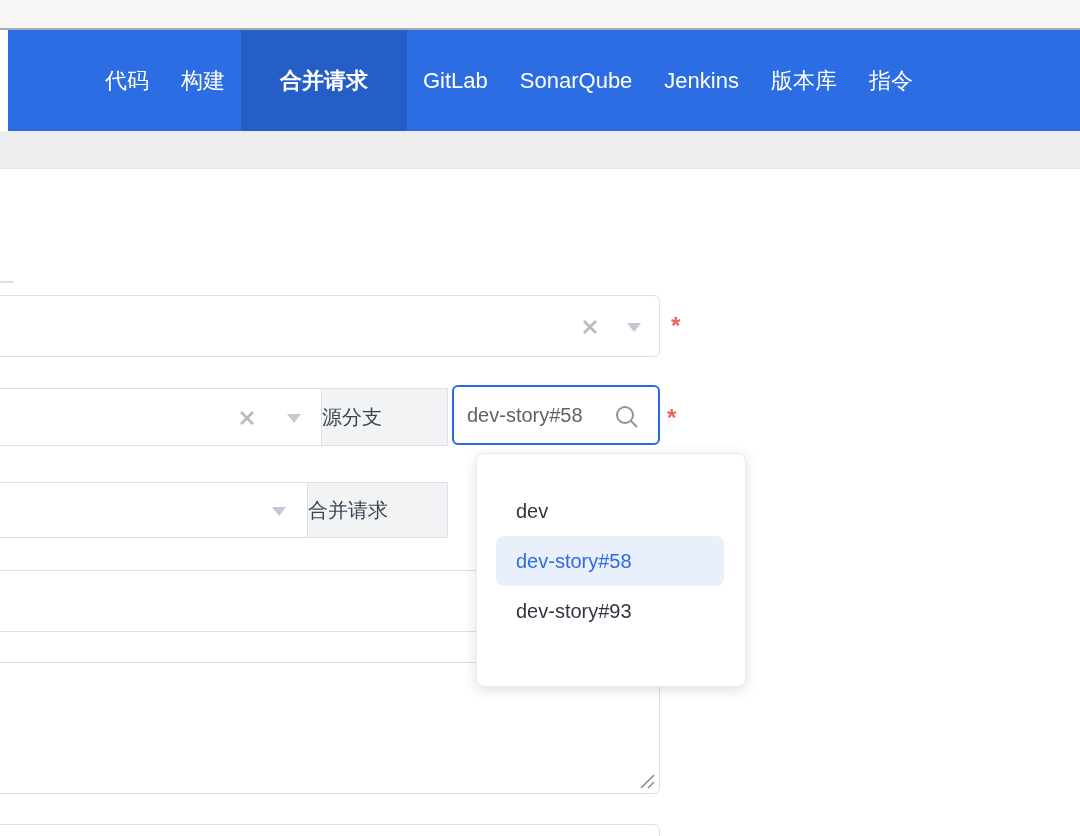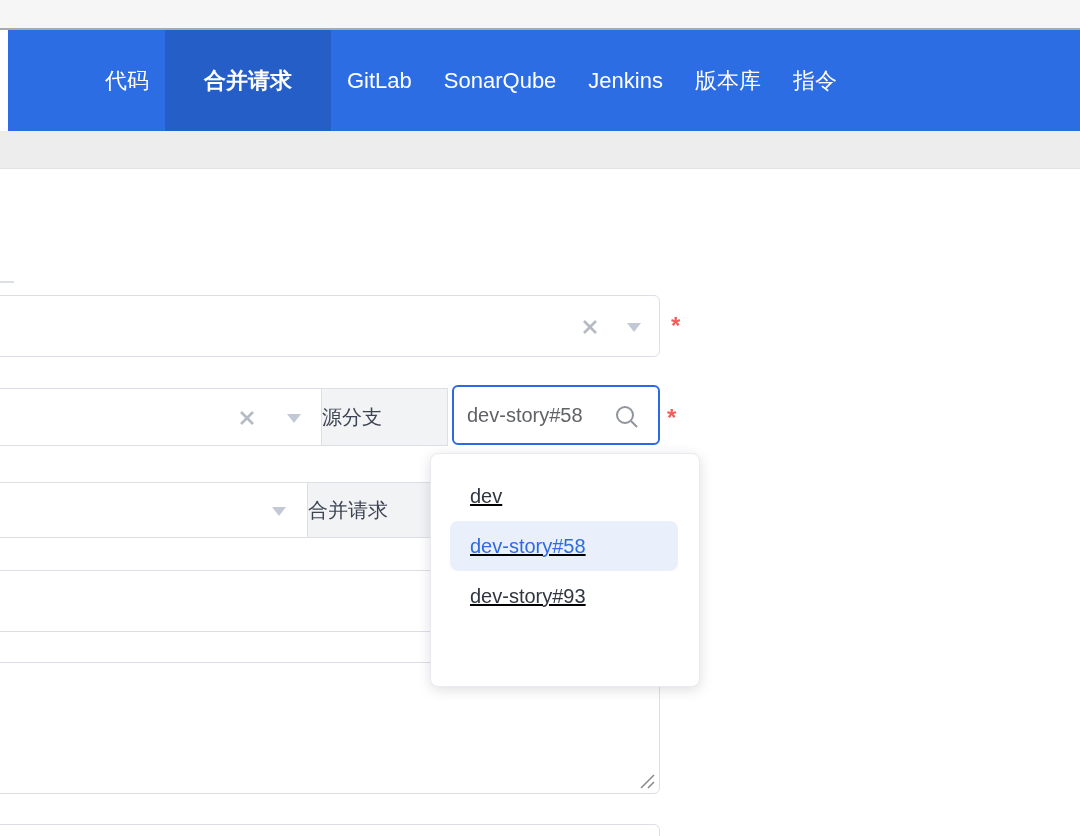--- a/index.html
+++ b/index.html
@@ -32,34 +32,35 @@
   .row3-select{left:-24px;top:482px;width:332px;height:56px;border-radius:6px 0 0 6px;z-index:1;}
   
   .rowB{left:-24px;top:570px;width:684px;height:62px;z-index:1;}
   .textarea{left:-24px;top:662px;width:684px;height:132px;z-index:1;}
   .rowBottom{left:-24px;top:824px;width:684px;height:50px;z-index:1;}
   
   .clear-icon{position:absolute;width:18px;height:18px;}
   .caret-icon{position:absolute;width:0;height:0;border-left:7px solid transparent;border-right:7px solid transparent;border-top:9px solid #c3c9d4;}
   .required{position:absolute;color:#f05e5c;font-size:24px;font-weight:bold;z-index:2;}
   
-  .dropdown{position:absolute;left:430px;top:453px;width:270px;height:234px;background:#fff;border:1px solid #e8eaf0;border-radius:8px;box-shadow:0 3px 14px rgba(0,0,0,0.13);z-index:5;box-sizing:border-box;padding-top:17px;text-decoration:underline;}
+  .dropdown{position:absolute;left:476px;top:453px;width:270px;height:234px;background:#fff;border:1px solid #e8eaf0;border-radius:8px;box-shadow:0 3px 14px rgba(0,0,0,0.13);z-index:5;box-sizing:border-box;padding-top:32px;}
   .dd-item{height:50px;line-height:50px;font-size:20px;color:#303640;padding-left:39px;cursor:pointer;white-space:nowrap;}
   .dd-item.selected{margin:0 21px 0 19px;padding-left:20px;border-radius:8px;background:#e9f0fb;color:#2f6be0;}
   .resize-grip{position:absolute;right:3px;bottom:3px;}
 </style>
 </head>
 <body>
 
 <div id="screen">
 
   <div class="top-strip"></div>
 
   <nav class="navbar">
     <div class="nav-item">代码</div>
+    <div class="nav-item">构建</div>
     <div class="nav-item active">合并请求</div>
     <div class="nav-item">GitLab</div>
     <div class="nav-item">SonarQube</div>
     <div class="nav-item">Jenkins</div>
     <div class="nav-item">版本库</div>
     <div class="nav-item">指令</div>
   </nav>
 
   <div class="gray-strip"></div>
 

